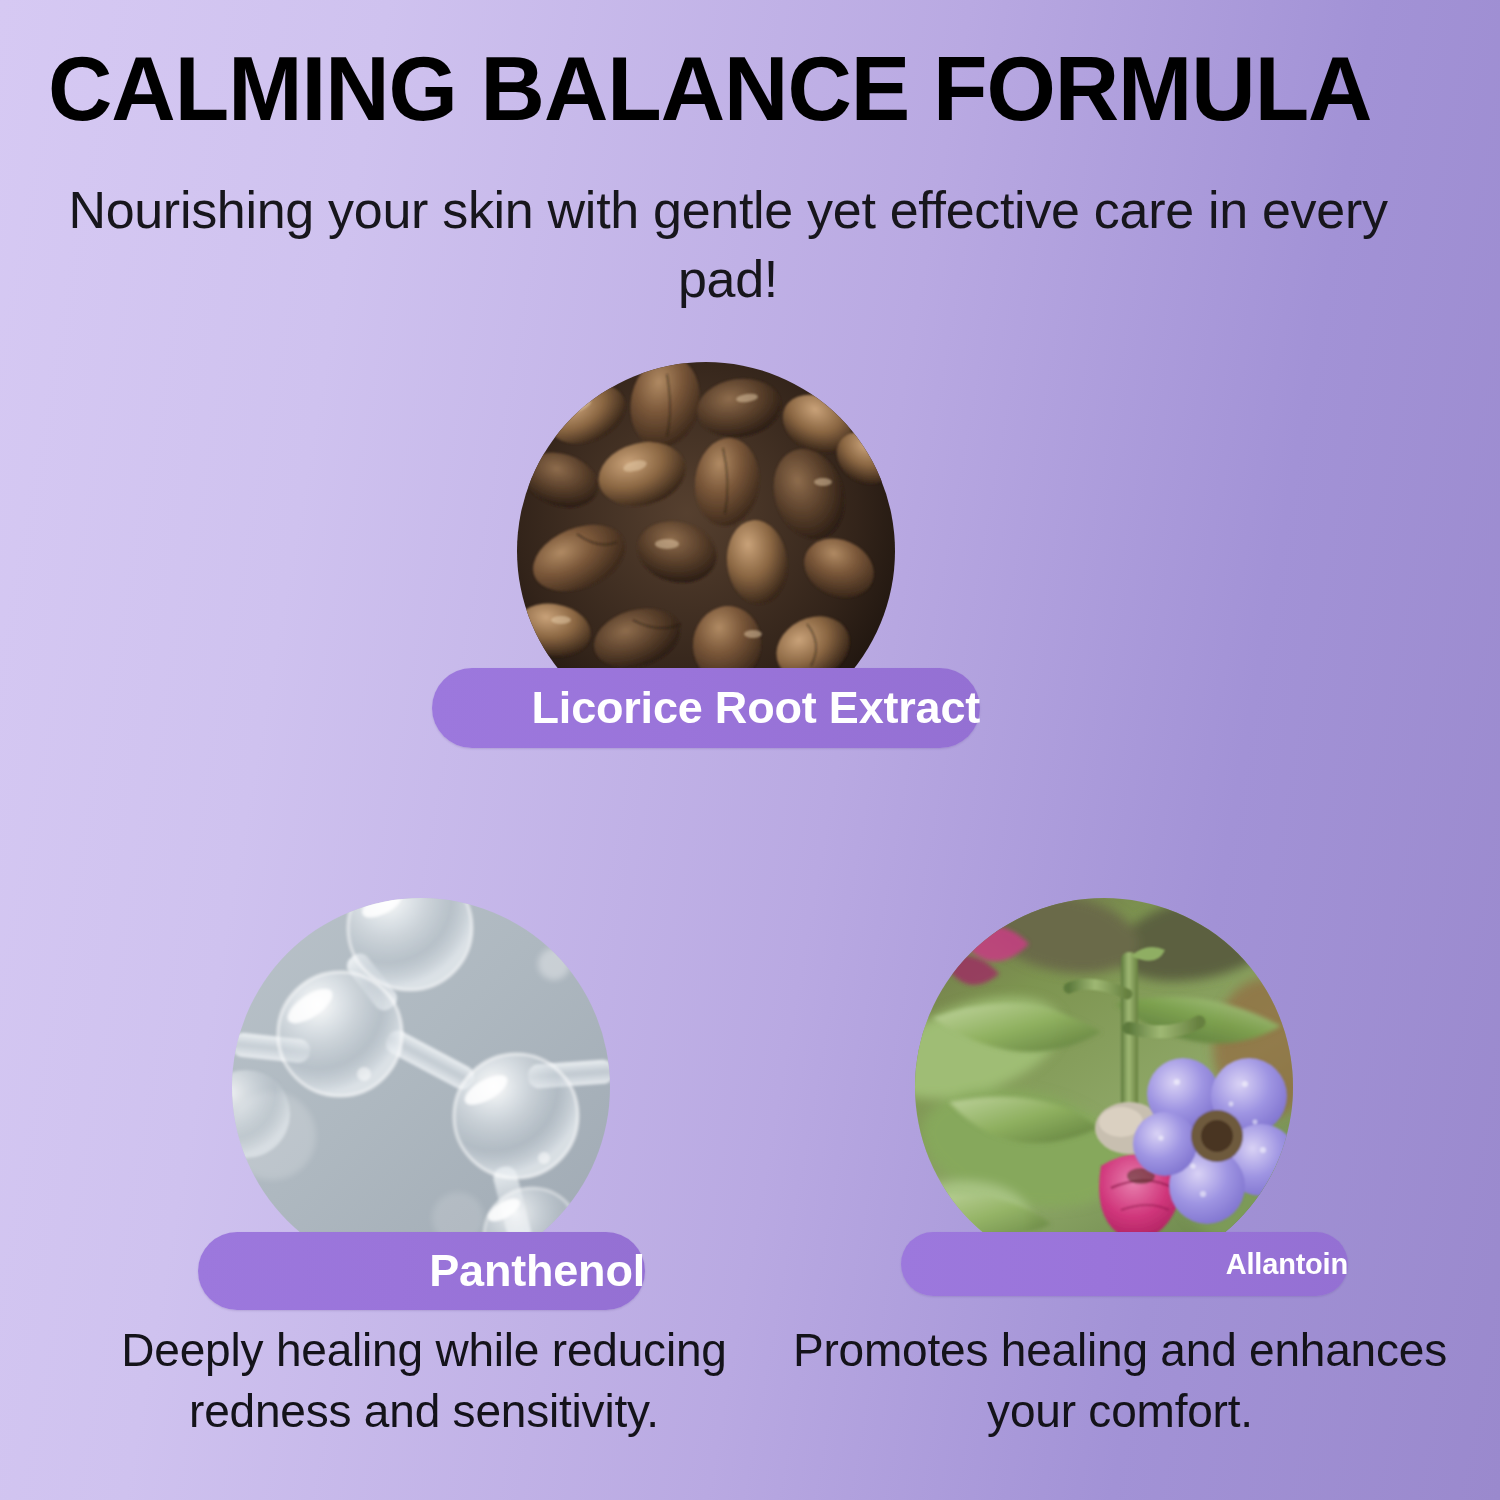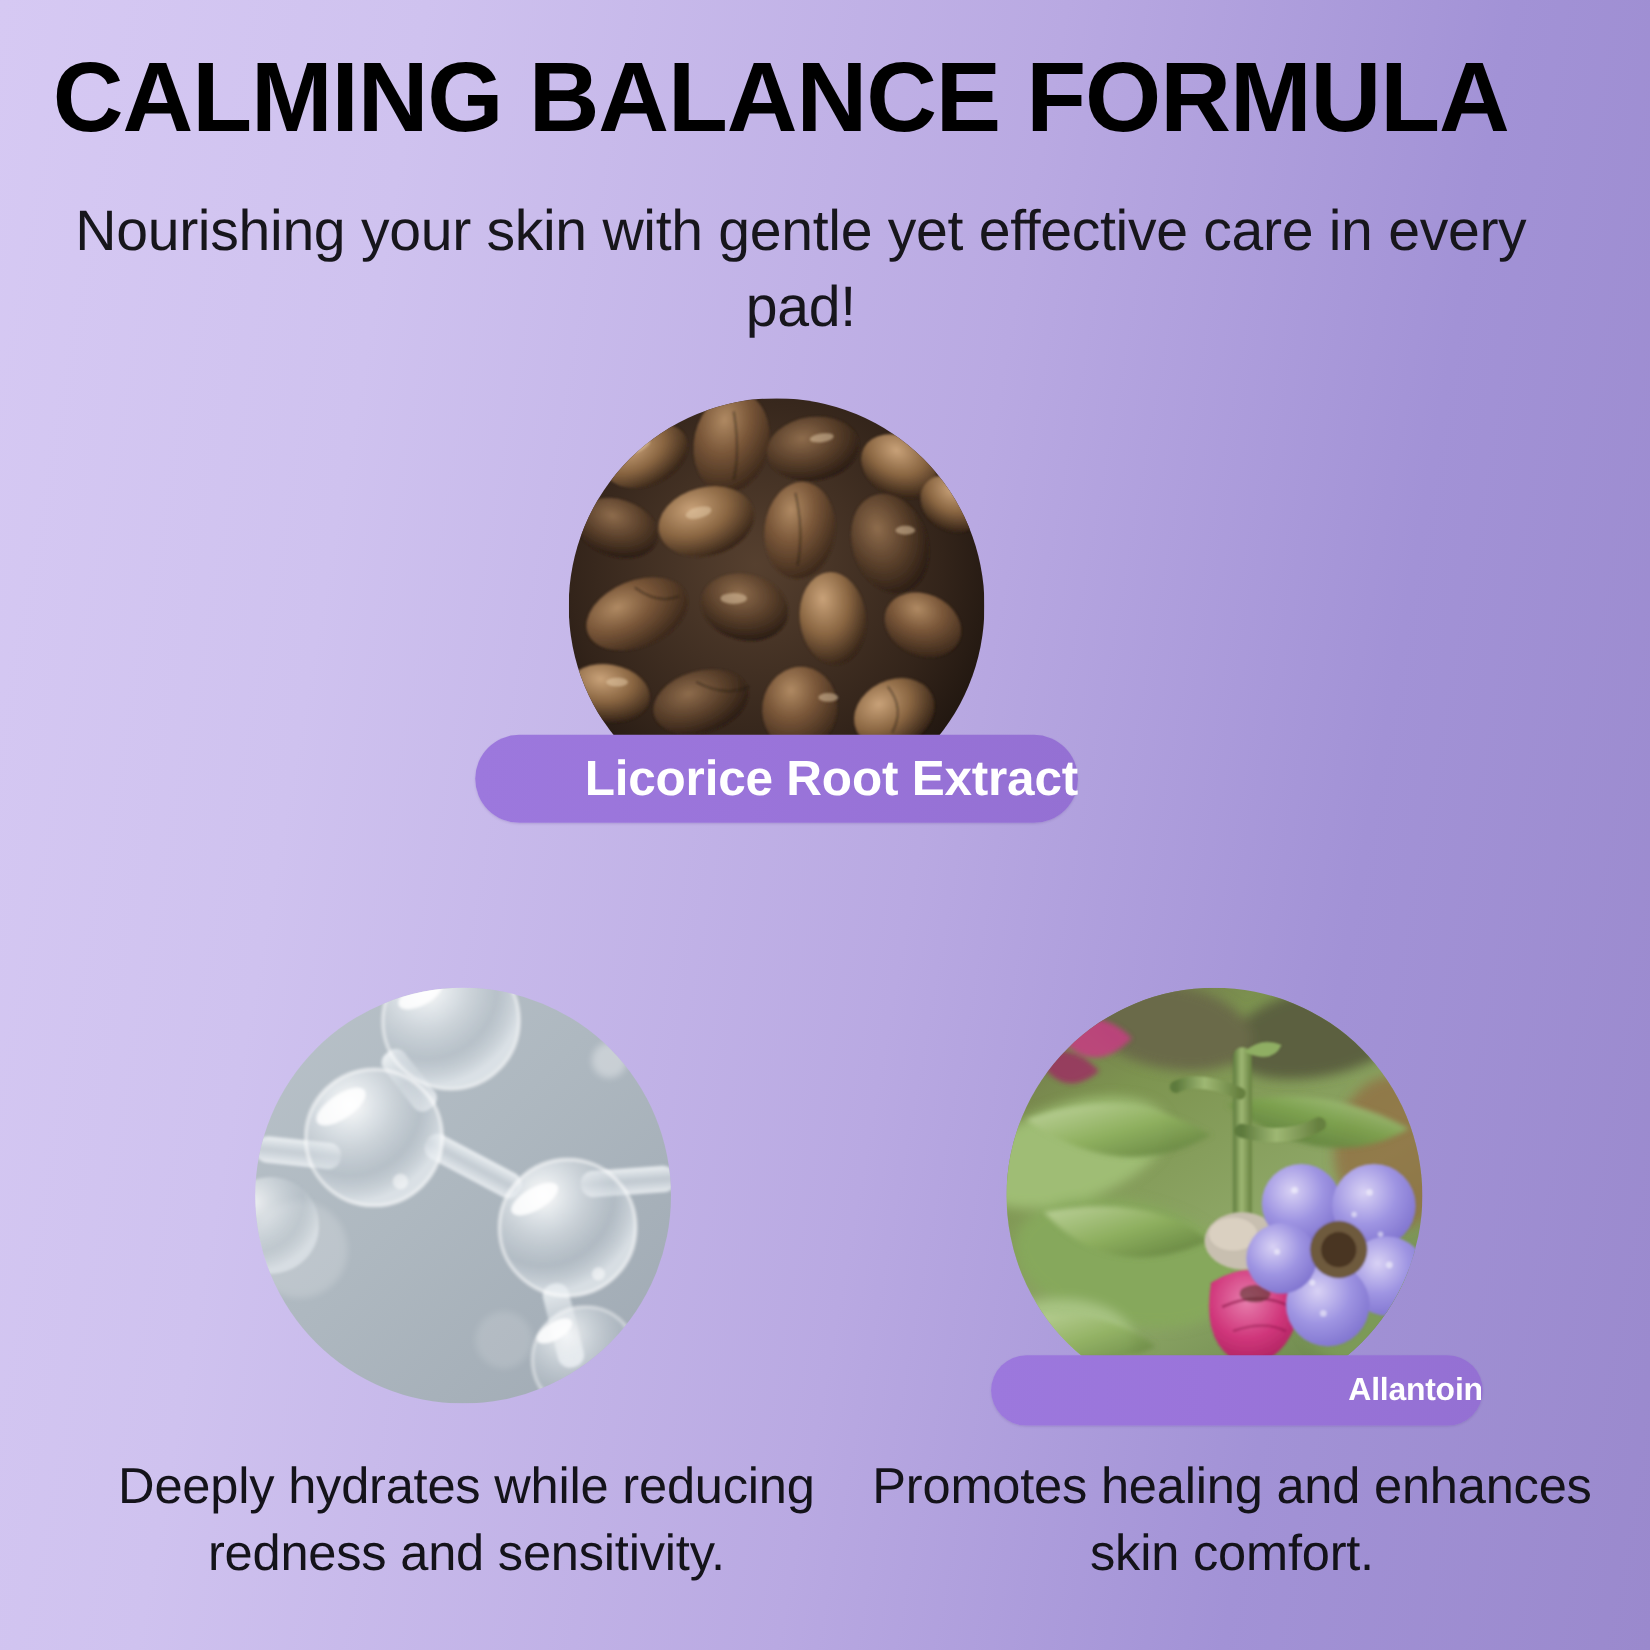--- a/index.html
+++ b/index.html
@@ -206,21 +206,24 @@
           <ellipse cx="272" cy="312" rx="18" ry="8" transform="rotate(-30 272 312)"></ellipse>
         </g>
         <g fill="#ffffff" opacity="0.5" filter="url(#pan-blur)">
           <circle cx="132" cy="176" r="7"></circle>
             <circle cx="312" cy="260" r="6"></circle>
           <circle cx="336" cy="352" r="8"></circle>
             <circle cx="352" cy="338" r="5"></circle>
         </g>
       </svg>
     </div>
-    <div class="desc">Deeply hydrates while reducing redness and sensitivity.</div>
+    <div class="pill">
+      <span>Panthenol</span>
+    </div>
+    <div class="desc">Deeply healing while reducing redness and sensitivity.</div>
   </div>
 
   <div class="ingredient" id="ing-allantoin">
     <div class="circle-wrap">
       <svg viewBox="0 0 378 378" preserveAspectRatio="xMidYMid slice">
         <defs>
           <linearGradient id="all-bg" x1="0" y1="0" x2="0.6" y2="1">
             <stop offset="0%" stop-color="#6e6b4a"></stop>
             <stop offset="30%" stop-color="#7d9450"></stop>
             <stop offset="70%" stop-color="#8fa868"></stop>
@@ -313,16 +316,16 @@
               <circle cx="316" cy="206" r="2.4"></circle>
             <circle cx="278" cy="268" r="2.6"></circle>
               <circle cx="340" cy="224" r="2.4"></circle>
           </g>
         </g>
       </svg>
     </div>
     <div class="pill">
       <span>Allantoin</span>
     </div>
-    <div class="desc">Promotes healing and enhances skin comfort.</div>
+    <div class="desc">Promotes healing and enhances your comfort.</div>
   </div>
 
 </div>
 
 </body></html>

